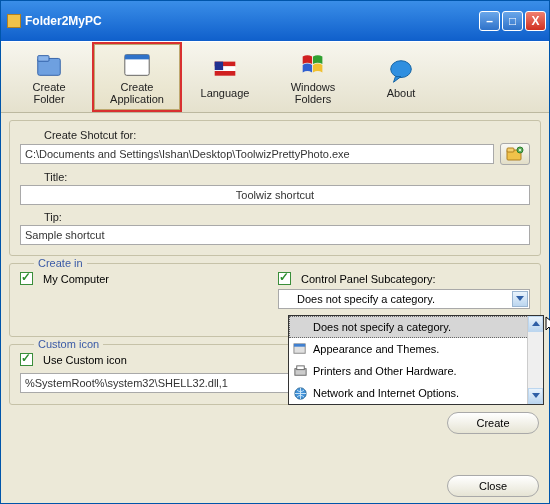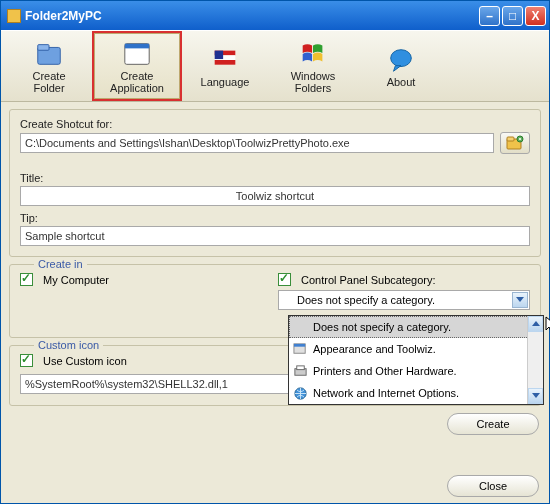--- a/index.html
+++ b/index.html
@@ -1,33 +1,33 @@
 <!DOCTYPE html>
 <html><head>
 <meta charset="utf-8">
 <style>
   * { box-sizing: border-box; font-family: Tahoma, sans-serif; font-size: 11px; }
   body { margin: 0; background: #fff; }
   .window { width: 550px; height: 504px; border: 1px solid #0055aa; background: #ece9d8; position: relative; }
-  .titlebar { height: 29px; background: linear-gradient(to bottom, #3a8ee8, #0F5FCB); display: flex; align-items: center; padding: 0 3px 0 6px; color: #fff; font-weight: bold; }
+  .titlebar { height: 40px; background: linear-gradient(to bottom, #3a8ee8, #0F5FCB); display: flex; align-items: center; padding: 0 3px 0 6px; color: #fff; font-weight: bold; }
   .titlebar .icon { width: 14px; height: 14px; background: #f0c24a; border: 1px solid #b08020; margin-right: 4px; }
   .titlebar .title { flex: 1; font-size: 12px; }
   .tbtn { width: 21px; height: 20px; margin-left: 2px; border: 1px solid #fff; border-radius: 3px; display: flex; align-items: center; justify-content: center; font-weight: bold; color: #fff; font-size: 12px; }
   .tbtn.min { background: linear-gradient(#6aa7ea,#2f72c9); }
   .tbtn.max { background: linear-gradient(#6aa7ea,#2f72c9); }
   .tbtn.close { background: linear-gradient(#f08070,#d03020); }
   .toolbar { height: 72px; background: linear-gradient(#f7f6ee,#e5e1cd); border-top: 1px solid #fff; border-bottom: 1px solid #bcb89f; display: flex; padding: 2px 4px; }
   .tbitem { width: 86px; display: flex; flex-direction: column; align-items: center; justify-content: center; border: 1px solid transparent; margin: 0 1px; cursor: pointer; }
   .tbitem.selected { background: linear-gradient(#f4f2e4,#e6e1c8); border: 1px solid #bda96f; position: relative; }
   .tbitem.selected::after { content:""; position:absolute; inset:-3px; border:2px solid #d83030; pointer-events:none; }
   .tbicon { width: 32px; height: 30px; }
   .tblabel { text-align: center; line-height: 12px; margin-top: 1px; color: #222; }
   .group { margin: 7px 8px; border: 1px solid #c6c2a8; background: #ece9d8; border-radius: 3px; padding: 8px 10px 10px 10px; position: relative; }
   .group > .legend { position: absolute; top: -7px; left: 24px; background: #ece9d8; padding: 0 4px; color: #3a5aa6; }
-  .label { color: #222; margin-bottom: 2px; }
+  .label { color: #222; margin-bottom: 2px; margin-left: 24px; }
   .input { width: 100%; height: 20px; border: 1px solid #a9a9a9; background: #fff; padding: 2px 4px; color: #333; }
   .row { display: flex; align-items: center; gap: 6px; }
   .browsebtn { width: 30px; height: 22px; border: 1px solid #a9a9a9; border-radius: 3px; background: linear-gradient(#f8f8f4,#e2dec7); display: flex; align-items: center; justify-content: center; }
   .chk { width: 13px; height: 13px; border: 1px solid #3a8e3a; background: #fff; margin-right: 4px; position: relative; display: inline-block; }
   .chk::after { content: "✓"; color: #2c8e2c; position: absolute; top: -3px; left: 0; font-size: 12px; font-weight: bold; }
   .combo { height: 20px; border: 1px solid #a9a9a9; background: #fff; display: flex; align-items: center; padding: 0 0 0 18px; position: relative; }
   .combo .caret { position: absolute; right: 1px; top: 1px; width: 16px; height: 16px; background: linear-gradient(#e9f3fc,#bcd6ef); border: 1px solid #9ab5d1; display: flex; align-items: center; justify-content: center; }
   .dropdown { position: absolute; left: 287px; top: 314px; width: 256px; border: 1px solid #333; background: #fff; z-index: 10; }
   .dd-item { height: 22px; display: flex; align-items: center; padding: 0 4px; gap: 5px; }
   .dd-item.sel { background: #d6d6d6; outline: 1px dotted #666; outline-offset: -1px; }
@@ -90,21 +90,21 @@
       <svg class="tbicon icon-svg" viewBox="0 0 32 32">
           <ellipse cx="16" cy="14" rx="11" ry="9" fill="#2f8fe0" stroke="#1060a0"></ellipse>
           <path d="M10 22 L8 28 L16 22 Z" fill="#2f8fe0" stroke="#1060a0"></path>
         </svg>
       <div class="tblabel">About</div>
     </div>
   </div>
 
   <div class="group" style="padding-top:8px;">
     <div class="label">Create Shotcut for:</div>
-    <div class="row" style="margin-bottom:18px;">
+    <div class="row" style="margin-bottom:6px;">
       <input class="input" style="flex: 1 1 0%;" value="C:\Documents and Settings\Ishan\Desktop\ToolwizPrettyPhoto.exe">
       <div class="browsebtn">
         <svg width="18" height="16">
             <rect x="1" y="4" width="14" height="10" rx="1" fill="#f0c24a" stroke="#b08020"></rect>
             <rect x="1" y="2" width="7" height="4" rx="1" fill="#f5d070" stroke="#b08020"></rect>
             <circle cx="14" cy="4" r="3" fill="#60b060" stroke="#2c7c2c"></circle>
             <path d="M13 4 L15 4 M14 3 L14 5" stroke="#fff"></path>
           </svg>
       </div>
     </div>
@@ -167,21 +167,21 @@
   <div class="dropdown">
     <div class="dd-item sel">
       <span class="dd-icon"></span>
       <span>Does not specify a category.</span>
     </div>
     <div class="dd-item">
       <svg class="dd-icon" viewBox="0 0 16 16">
           <rect x="1" y="2" width="12" height="10" fill="#e0e0e0" stroke="#888"></rect>
           <rect x="1" y="2" width="12" height="3" fill="#4080d0"></rect>
         </svg>
-      <span>Appearance and Toolwiz.</span>
+      <span>Appearance and Themes.</span>
     </div>
     <div class="dd-item">
       <svg class="dd-icon" viewBox="0 0 16 16">
           <rect x="2" y="5" width="12" height="7" fill="#ccc" stroke="#666"></rect>
           <rect x="4" y="2" width="8" height="4" fill="#fff" stroke="#666"></rect>
         </svg>
       <span>Printers and Other Hardware.</span>
     </div>
     <div class="dd-item">
       <svg class="dd-icon" viewBox="0 0 16 16">

